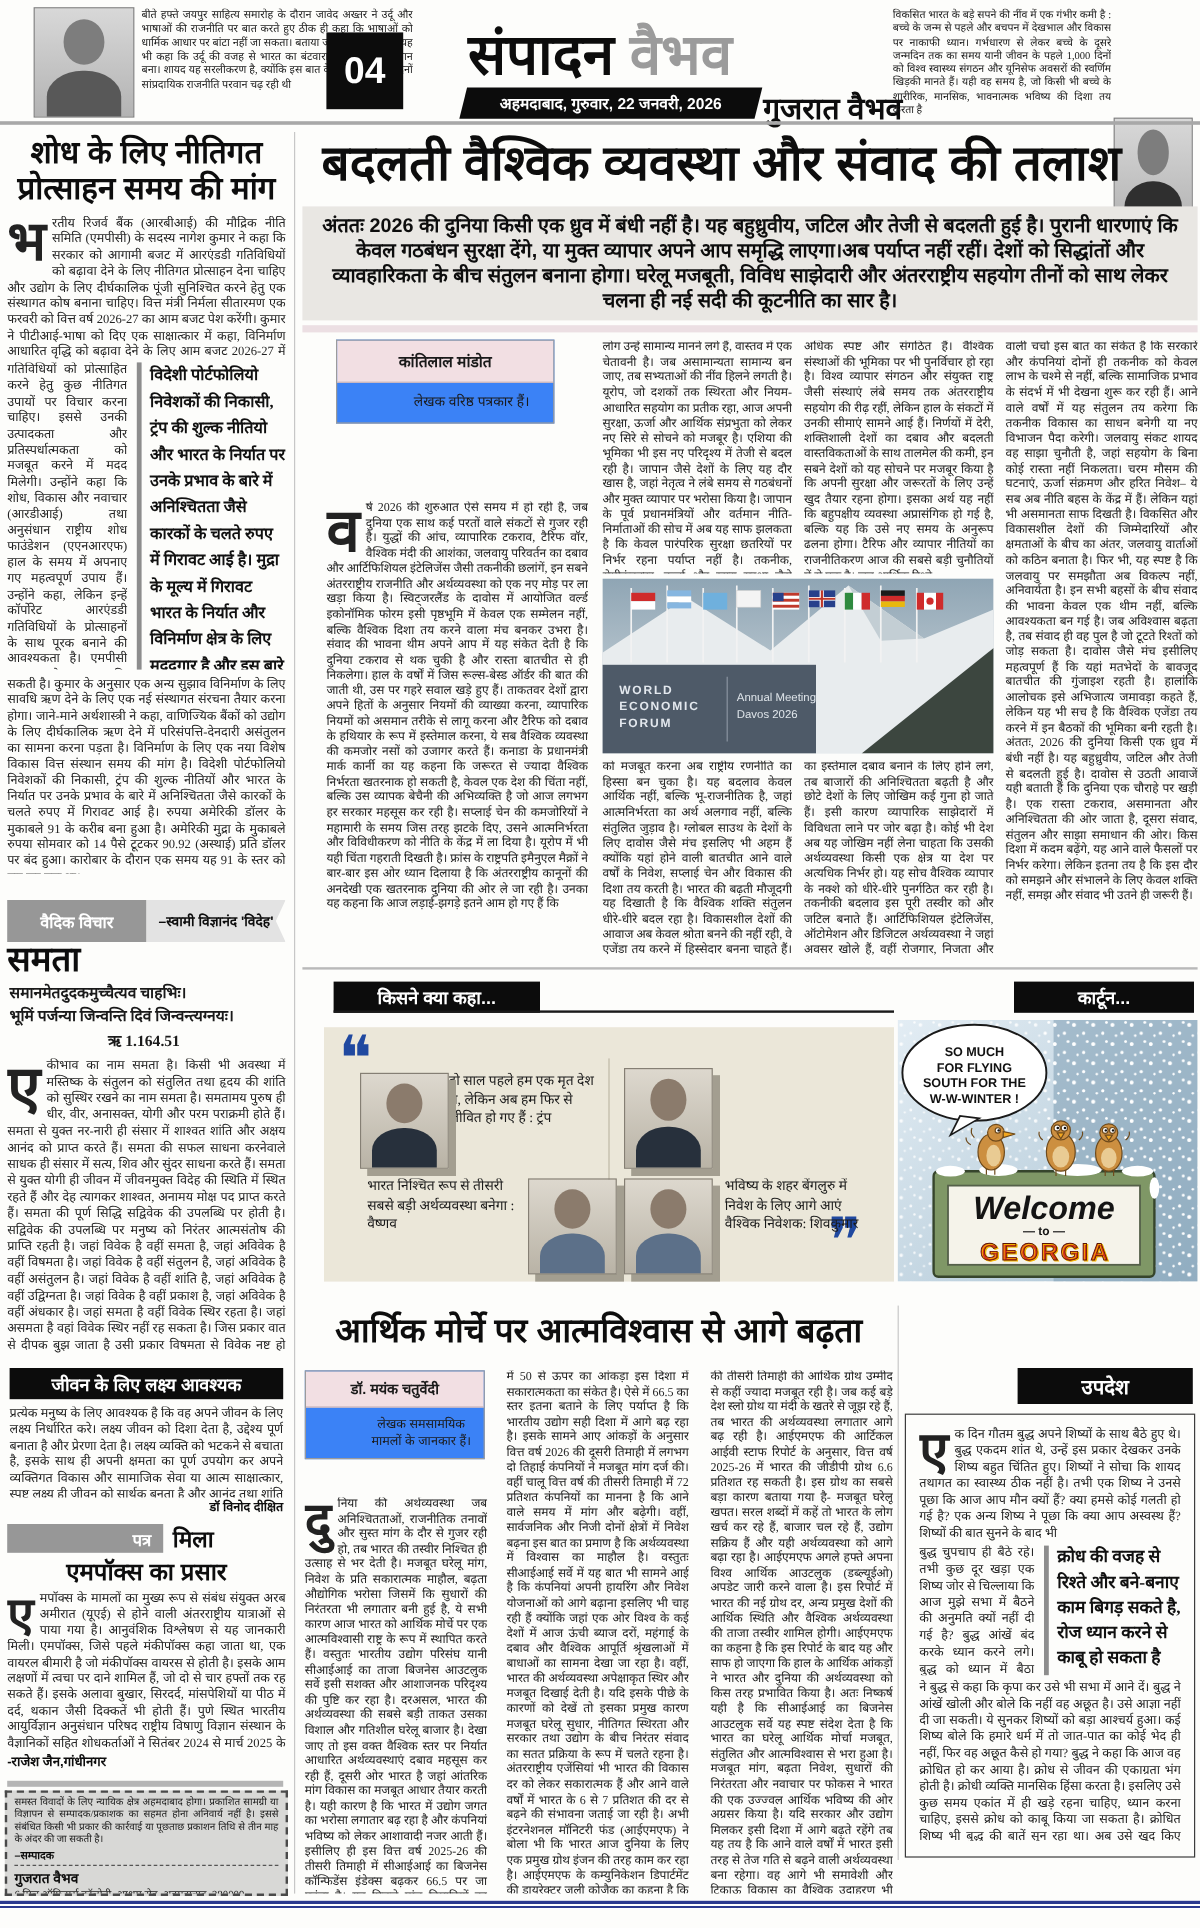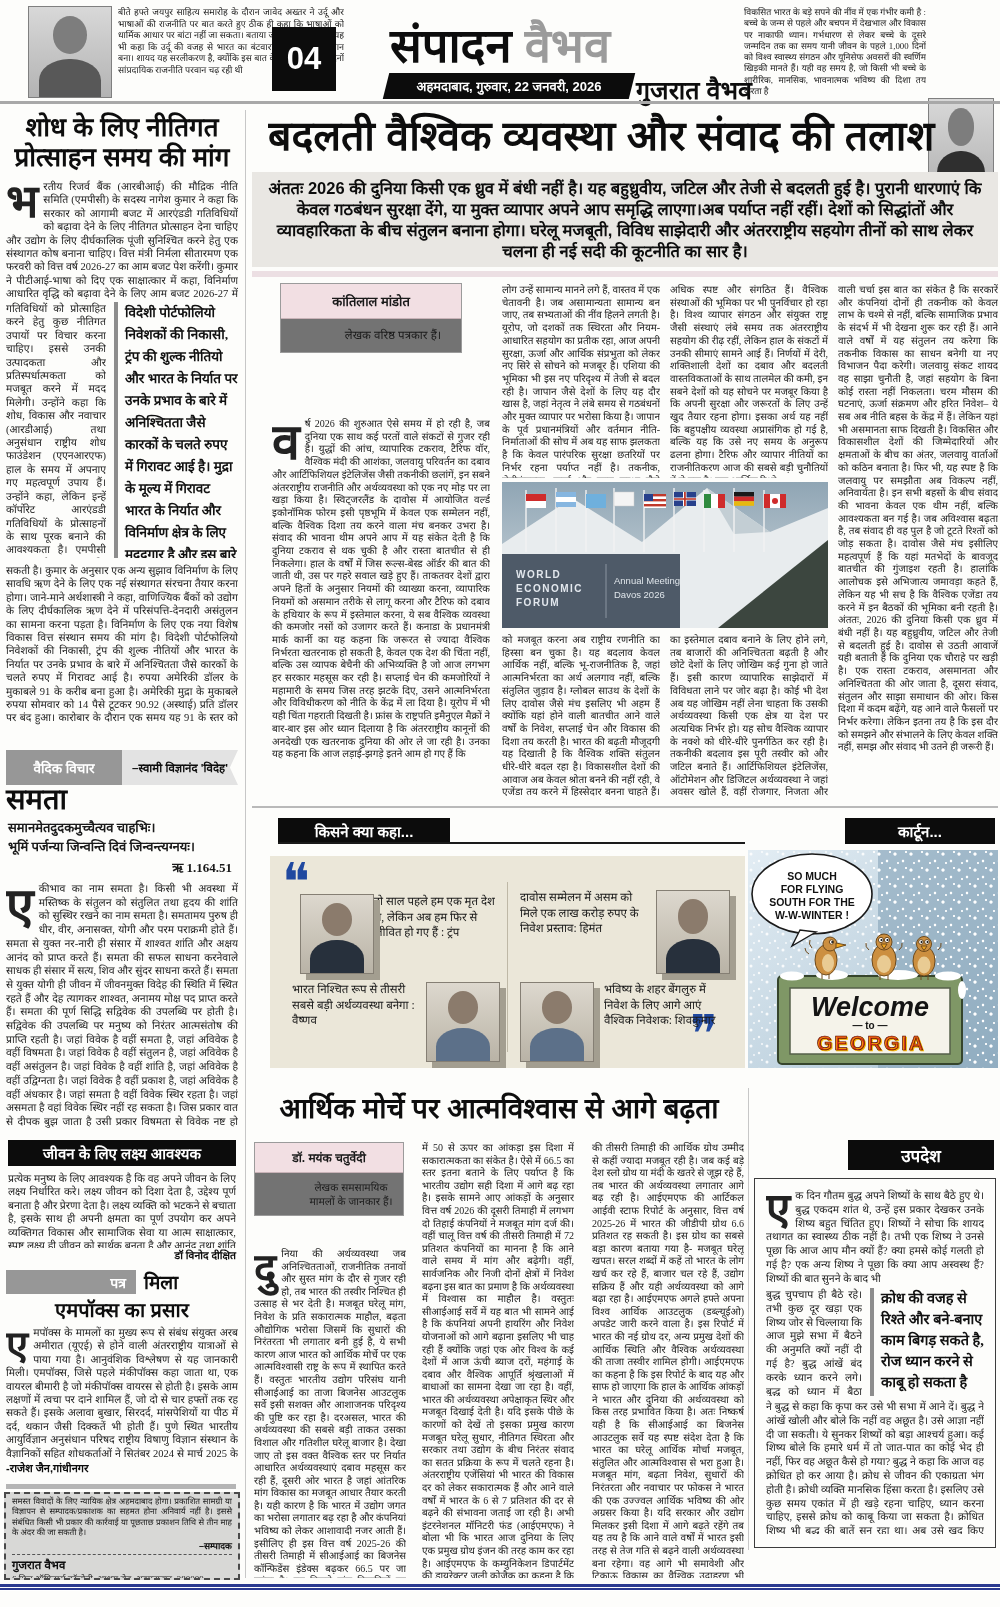--- a/index.html
+++ b/index.html
@@ -15,21 +15,21 @@
   .dc { float:left; font-size:46px; line-height:40px; font-weight:bold; padding-right:5px; padding-top:2px; font-family:"Liberation Serif", serif; }
   .blackbar { background:#0c0c0c; color:#fff; display:flex; align-items:center; justify-content:center; }
   .pq { font-weight:bold; border-left:4px solid #8d8d8d; padding-left:7px; color:#111; overflow:hidden; }
   .face { position:relative; overflow:hidden; border:1px solid #857f74; background:linear-gradient(#ddd8ce,#b9b3a6); }
   .face::before { content:""; position:absolute; left:29%; top:10%; width:42%; height:42%; border-radius:50%; background:#8b7b6c; }
   .face::after  { content:""; position:absolute; left:12%; top:58%; width:76%; height:50%; border-radius:48% 48% 0 0; background:#5d574e; }
   .face.gray  { filter:grayscale(1); }
   .face.suit::after { background:#27303c; }
   .face.blue::after { background:#5c7089; }
   .qphoto { box-shadow:6px 6px 0 #a39e90; }
-  .abox { border:1px solid #9b9b9b; background:#737373; text-align:center; font-family:"Liberation Sans", sans-serif; }
+  .abox { border:1px solid #9b9b9b; background:#3b82f6; text-align:center; font-family:"Liberation Sans", sans-serif; }
   .abox .aname { background:#f2dfe3; border-bottom:1px solid #c9b3b8; font-weight:bold; font-size:13px; padding:8px 4px; }
   .abox .adesc { font-size:11.5px; padding:9px 6px; line-height:15px;margin-left:44px; }
   .vline { background:#c7c7c7; width:1px; }
   .hline { background:#b9b9b9; height:2px; }
   svg text { font-family:"Liberation Sans", sans-serif; }
 </style>
 </head>
 <body>
 
 <div id="page">
@@ -73,21 +73,21 @@
   <div class="abs body-t" style="left:6px;top:564px;width:232px;height:164px">सकती है। कुमार के अनुसार एक अन्य सुझाव विनिर्माण के लिए सावधि ऋण देने के लिए एक नई संस्थागत संरचना तैयार करना होगा। जाने-माने अर्थशास्त्री ने कहा, वाणिज्यिक बैंकों को उद्योग के लिए दीर्घकालिक ऋण देने में परिसंपत्ति-देनदारी असंतुलन का सामना करना पड़ता है। विनिर्माण के लिए एक नया विशेष विकास वित्त संस्थान समय की मांग है। विदेशी पोर्टफोलियो निवेशकों की निकासी, ट्रंप की शुल्क नीतियों और भारत के निर्यात पर उनके प्रभाव के बारे में अनिश्चितता जैसे कारकों के चलते रुपए में गिरावट आई है। रुपया अमेरिकी डॉलर के मुकाबले 91 के करीब बना हुआ है। अमेरिकी मुद्रा के मुकाबले रुपया सोमवार को 14 पैसे टूटकर 90.92 (अस्थाई) प्रति डॉलर पर बंद हुआ। कारोबार के दौरान एक समय यह 91 के स्तर को पार कर गया था।</div>
 
   <div class="abs" style="left:6px;top:750px;width:232px;height:35px;display:flex">
     <div class="hd" style="background:#979797;color:#fff;width:116px;font-size:13.5px;display:flex;align-items:center;justify-content:center">वैदिक विचार</div>
     <div class="hd" style="background:#e3e3e3;flex:1;font-size:11.5px;display:flex;align-items:center;justify-content:center;clip-path:polygon(0 0,100% 0,93% 50%,100% 100%,0 100%)">–स्वामी विज्ञानंद 'विदेह'</div>
   </div>
   <div class="abs hd" style="left:6px;top:778px;width:232px;font-size:29px;text-align:left">समता</div>
   <div class="abs" style="left:8px;top:818px;width:230px;font-size:13px;line-height:19px;font-weight:bold;">
     <div>समानमेतदुदकमुच्चैत्यव चाहभिः।</div>
     <div>भूमिं पर्जन्या जिन्वन्ति दिवं जिन्वन्त्यग्नयः।</div>
-    <div style="text-align:right;padding-right:6px;margin-top:2px">ऋ 1.164.51</div>
+    <div style="text-align:center;padding-right:6px;margin-top:2px">ऋ 1.164.51</div>
   </div>
   <div class="abs body-t" style="left:6px;top:882px;width:232px;height:246px;line-height:13.7px">
     <span class="dc" style="font-size:50px;line-height:44px">ए</span>
     <span>कीभाव का नाम समता है। किसी भी अवस्था में मस्तिष्क के संतुलन को संतुलित तथा हृदय की शांति को सुस्थिर रखने का नाम समता है। समतामय पुरुष ही धीर, वीर, अनासक्त, योगी और परम पराक्रमी होते हैं। समता से युक्त नर-नारी ही संसार में शाश्वत शांति और अक्षय आनंद को प्राप्त करते हैं। समता की सफल साधना करनेवाले साधक ही संसार में सत्य, शिव और सुंदर साधना करते हैं। समता से युक्त योगी ही जीवन में जीवनमुक्त विदेह की स्थिति में स्थित रहते हैं और देह त्यागकर शाश्वत, अनामय मोक्ष पद प्राप्त करते हैं। समता की पूर्ण सिद्धि सद्विवेक की उपलब्धि पर होती है। सद्विवेक की उपलब्धि पर मनुष्य को निरंतर आत्मसंतोष की प्राप्ति रहती है। जहां विवेक है वहीं समता है, जहां अविवेक है वहीं विषमता है। जहां विवेक है वहीं संतुलन है, जहां अविवेक है वहीं असंतुलन है। जहां विवेक है वहीं शांति है, जहां अविवेक है वहीं उद्विग्नता है। जहां विवेक है वहीं प्रकाश है, जहां अविवेक है वहीं अंधकार है। जहां समता है वहीं विवेक स्थिर रहता है। जहां असमता है वहां विवेक स्थिर नहीं रह सकता है। जिस प्रकार वात से दीपक बुझ जाता है उसी प्रकार विषमता से विवेक नष्ट हो जाता है। समता परम योग है। समत्वं योग उच्यते, समत्व योग कहलाता है। विवेक प्रकाश है, परम प्रकाश है। विवेक के सदृश अन्य कोई प्रकाश नहीं है।</span>
   </div>
 
   <div class="abs blackbar hd" style="left:8px;top:1140px;width:228px;height:26px;font-size:15px">जीवन के लिए लक्ष्य आवश्यक</div>
   <div class="abs body-t" style="left:8px;top:1172px;width:228px;height:76px;font-size:10.5px">प्रत्येक मनुष्य के लिए आवश्यक है कि वह अपने जीवन के लिए लक्ष्य निर्धारित करे। लक्ष्य जीवन को दिशा देता है, उद्देश्य पूर्ण बनाता है और प्रेरणा देता है। लक्ष्य व्यक्ति को भटकने से बचाता है, इसके साथ ही अपनी क्षमता का पूर्ण उपयोग कर अपने व्यक्तिगत विकास और सामाजिक सेवा या आत्म साक्षात्कार, स्पष्ट लक्ष्य ही जीवन को सार्थक बनता है और आनंद तथा शांति की ओर ले जाता है।</div>
   <div class="abs hd" style="left:8px;top:1248px;width:228px;font-size:10.5px;text-align:right">डॉ विनोद दीक्षित</div>
 
@@ -98,21 +98,21 @@
   <div class="abs hd" style="left:6px;top:1296px;width:232px;font-size:20px;text-align:center">एमपॉक्स का प्रसार</div>
   <div class="abs body-t" style="left:6px;top:1326px;width:232px;height:132px">
     <span class="dc" style="font-size:40px;line-height:36px">ए</span>
     <span>मपॉक्स के मामलों का मुख्य रूप से संबंध संयुक्त अरब अमीरात (यूएई) से होने वाली अंतरराष्ट्रीय यात्राओं से पाया गया है। आनुवंशिक विश्लेषण से यह जानकारी मिली। एमपॉक्स, जिसे पहले मंकीपॉक्स कहा जाता था, एक वायरल बीमारी है जो मंकीपॉक्स वायरस से होती है। इसके आम लक्षणों में त्वचा पर दाने शामिल हैं, जो दो से चार हफ्तों तक रह सकते हैं। इसके अलावा बुखार, सिरदर्द, मांसपेशियों या पीठ में दर्द, थकान जैसी दिक्कतें भी होती हैं। पुणे स्थित भारतीय आयुर्विज्ञान अनुसंधान परिषद राष्ट्रीय विषाणु विज्ञान संस्थान के वैज्ञानिकों सहित शोधकर्ताओं ने सितंबर 2024 से मार्च 2025 के बीच सामने आए एमपीएक्सवी के क्लेड-आईबी स्ट्रेन के 10 पुष्ट मामलों का विश्लेषण किया।</span>
   </div>
   <div class="abs hd" style="left:6px;top:1460px;font-size:11px">-राजेश जैन,गांधीनगर</div>
 
   <div class="abs" style="left:6px;top:1484px;width:230px;height:5px;background:#b5b5b5"></div>
   <div class="abs" style="left:4px;top:1492px;width:236px;height:88px;background:#d8d8d6;border:2px dashed #4a4a4a;padding:3px 6px;overflow:hidden">
     <div style="font-size:8.3px;line-height:10.4px;text-align:justify">समस्त विवादों के लिए न्यायिक क्षेत्र अहमदाबाद होगा। प्रकाशित सामग्री या विज्ञापन से सम्पादक/प्रकाशक का सहमत होना अनिवार्य नहीं है। इससे संबंधित किसी भी प्रकार की कार्रवाई या पूछताछ प्रकाशन तिथि से तीन माह के अंदर की जा सकती है।</div>
-    <div class="hd" style="font-size:9px;text-align:right">–सम्पादक</div>
+    <div class="hd" style="font-size:9px;text-align:left">–सम्पादक</div>
     <div style="border-top:1px dashed #555;margin:2px 0"></div>
     <div class="hd" style="font-size:11.5px">गुजरात वैभव</div>
     <div style="font-size:9px">6 मिल ऑफिसर्स कॉलोनी, आश्रम रोड, अहमदाबाद–380009</div>
 
   </div>
 
   <div class="abs" style="left:0;top:1584px;width:1000px;height:7px;background:linear-gradient(#2b3a90 0 3px,#fff 3px 4px,#2b3a90 4px 6px,#fff 6px)"></div>
 
   <div class="abs hd" style="left:268px;top:108px;width:746px;height:60px;font-size:41px;line-height:56px;text-align:left;overflow:hidden">बदलती वैश्विक व्यवस्था और संवाद की तलाश</div>
   <div class="abs hd" style="left:252px;top:172px;width:746px;height:95px;background:#e9e7e3;padding:6px 16px;font-size:16.5px;line-height:21px;text-align:center;overflow:hidden">अंततः 2026 की दुनिया किसी एक ध्रुव में बंधी नहीं है। यह बहुध्रुवीय, जटिल और तेजी से बदलती हुई है। पुरानी धारणाएं कि केवल गठबंधन सुरक्षा देंगे, या मुक्त व्यापार अपने आप समृद्धि लाएगा।अब पर्याप्त नहीं रहीं। देशों को सिद्धांतों और व्यावहारिकता के बीच संतुलन बनाना होगा। घरेलू मजबूती, विविध साझेदारी और अंतरराष्ट्रीय सहयोग तीनों को साथ लेकर चलना ही नई सदी की कूटनीति का सार है।</div>
@@ -219,25 +219,24 @@
     <div class="abs" style="left:12px;top:-4px;font-size:52px;color:#2049a0;font-family:'Liberation Serif',serif">❝</div>
     <div class="abs" style="left:420px;top:148px;font-size:52px;color:#2049a0;font-family:'Liberation Serif',serif">❞</div>
     <div class="abs vline" style="left:237px;top:26px;height:170px;background:#beb8a6"></div>
 
     <div class="abs" style="left:30px;top:38px;width:200px;height:88px;display:flex;">
       <div class="face qphoto suit" style="width:74px;height:80px;flex:none"></div>
       <div style="font-size:11.5px;line-height:15.5px;overflow:hidden">दो साल पहले हम एक मृत देश थे, लेकिन अब हम फिर से जीवित हो गए हैं : ट्रंप</div>
     </div>
 
     <div class="abs" style="left:250px;top:34px;width:210px;height:92px;display:flex;gap:10px">
-      <div style="font-size:11.5px;line-height:15.5px;overflow:hidden">दावोस सम्मेलन में असम को मिले एक लाख करोड़ रुपए के निवेश प्रस्ताव: हिमंत</div>
       <div class="face qphoto suit" style="width:74px;height:84px;flex:none"></div>
     </div>
 
-    <div class="abs" style="left:22px;top:126px;width:208px;height:84px;display:flex;gap:10px">
+    <div class="abs" style="left:36px;top:126px;width:208px;height:84px;display:flex;gap:10px">
       <div style="font-size:11.5px;line-height:15.5px;overflow:hidden">भारत निश्चित रूप से तीसरी सबसे बड़ी अर्थव्यवस्था बनेगा : वैष्णव</div>
       <div class="face qphoto blue" style="width:74px;height:80px;flex:none"></div>
     </div>
 
     <div class="abs" style="left:250px;top:126px;width:196px;height:84px;display:flex;gap:10px">
       <div class="face qphoto blue" style="width:74px;height:80px;flex:none"></div>
       <div style="font-size:11.5px;line-height:15.5px;overflow:hidden">भविष्य के शहर बेंगलुरु में निवेश के लिए आगे आएं वैश्विक निवेशक: शिवकुमार</div>
     </div>
   </div>
 

